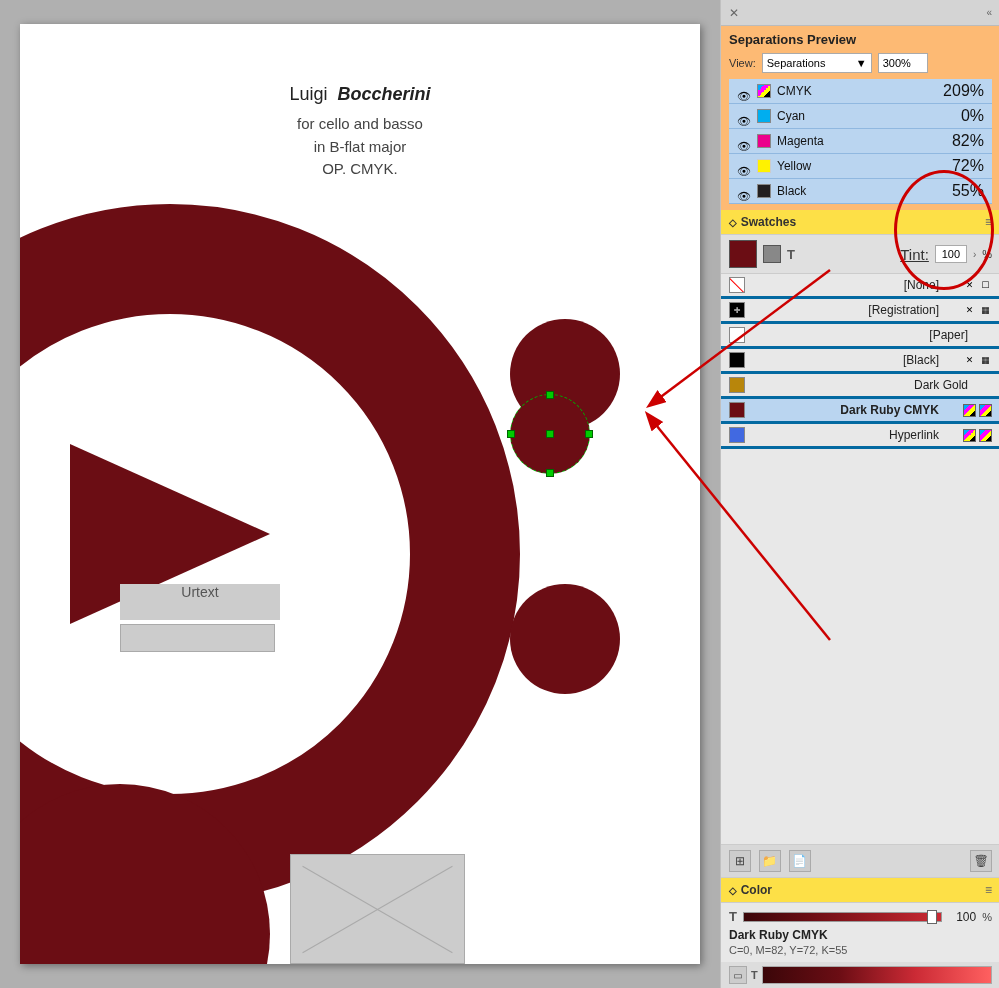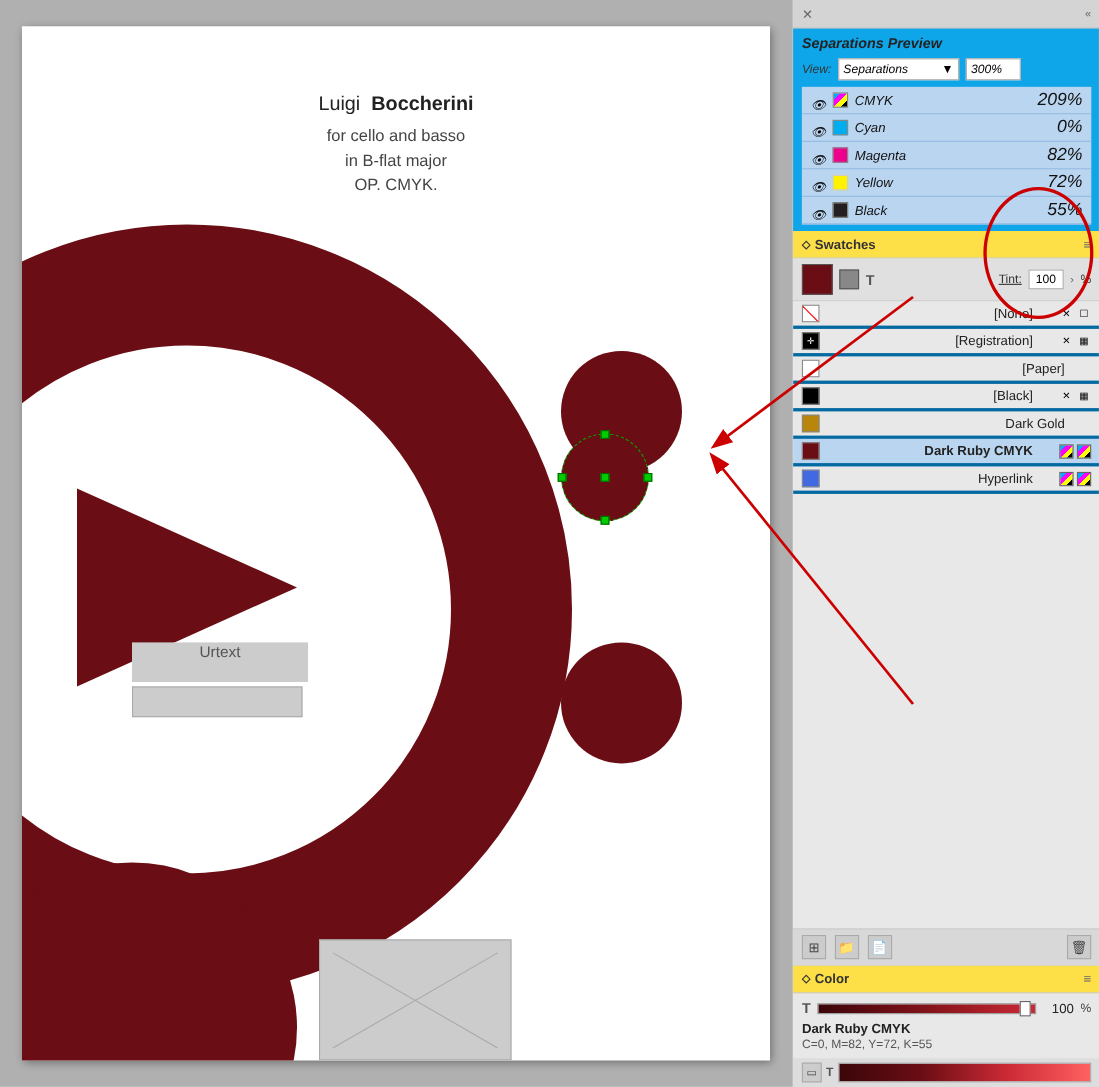--- a/index.html
+++ b/index.html
@@ -38,21 +38,21 @@
       transform: translateX(-50%);
       text-align: center;
       width: 300px;
     }
     .doc-author {
       font-size: 18px;
       font-weight: 300;
       color: #222;
       white-space: nowrap;
     }
-    .doc-author strong { font-weight: 700; }
+    .doc-author strong { font-weight: 700; font-style: italic; }
     .doc-sonata {
       font-size: 36px;
       font-weight: 900;
       color: #222;
       margin-top: 30px;
     }
     .doc-subtitle {
       font-size: 15px;
       color: #444;
       line-height: 1.5;
@@ -222,23 +222,22 @@
       color: #666;
       cursor: pointer;
     }
     .panel-collapse {
       font-size: 10px;
       color: #666;
     }
 
     
     .sep-section {
-      background: #0ea5e9;
+      background: #fdba74;
       padding: 6px 8px;
-      font-style: italic;
     }
     .sep-title {
       font-size: 13px;
       font-weight: bold;
       color: #222;
       margin-bottom: 6px;
     }
     .sep-view-row {
       display: flex;
       align-items: center;
@@ -376,21 +375,21 @@
       height: 18px;
       background: #888;
       border: 1px solid #555;
     }
     .swatch-preview-t {
       font-size: 13px;
       font-weight: bold;
       color: #555;
     }
     .tint-label {
-      font-size: 11px;
+      font-size: 15px;
       color: #333;
       margin-left: auto;
       text-decoration: underline;
     }
     .tint-value {
       background: white;
       border: 1px solid #aaa;
       font-size: 11px;
       width: 32px;
       height: 18px;

